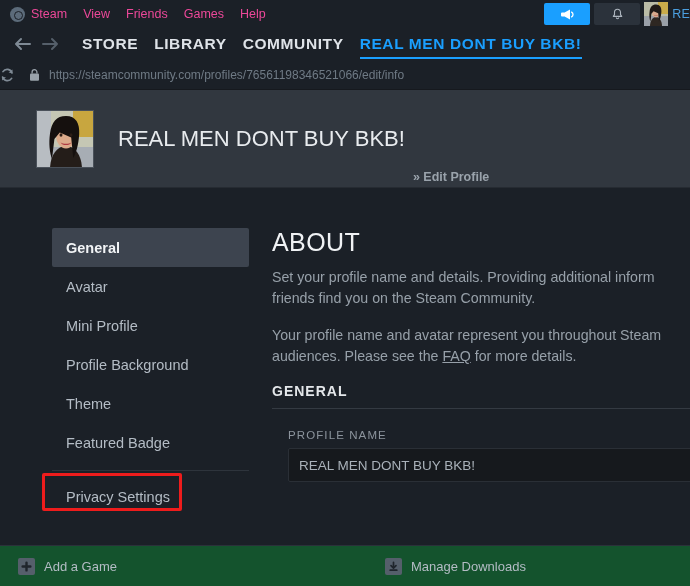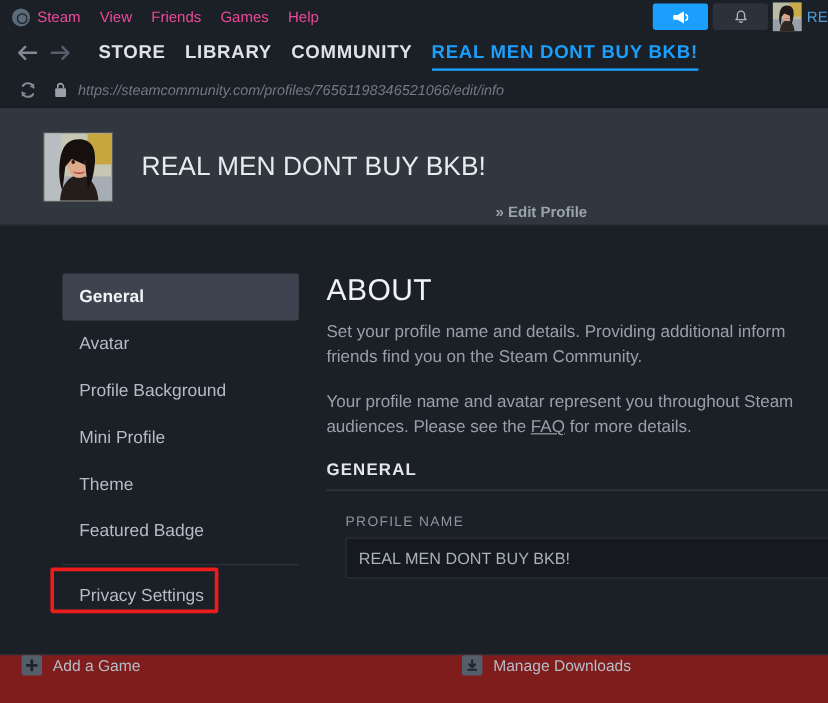--- a/index.html
+++ b/index.html
@@ -66,21 +66,21 @@
   }
   .navtab.active { color: #1a9fff; }
   .navtab.active::after {
     content: ""; position: absolute; left: 0; right: 0; bottom: 1px;
     height: 2px; background: #1a9fff;
   }
 
   
   .urlbar {
     height: 30px; background: #1b2027; display: flex; align-items: center;
-    padding-left: 16px; border-bottom: 1px solid #16191e; font-style: italic;
+    padding-left: 0; border-bottom: 1px solid #16191e;
   }
   .url-text {
     color: #6f7a85; font-size: 12px; white-space: nowrap;
     overflow: hidden; margin-left: 9px;
   }
 
   
   .profile-band {
     height: 98px; background: #31373f;
     display: flex; align-items: center; padding-left: 36px;
@@ -145,22 +145,22 @@
   .text-input {
     margin: 7px 0 0 16px; height: 34px; width: 460px;
     background: #16191d; border: 1px solid #2a2f36;
     color: #a9b1b9; font-size: 13.5px; font-family: inherit;
     padding: 0 10px; outline: none; border-radius: 2px;
   }
 
   
   .footer {
     position: absolute; left: 0; bottom: 0; width: 690px; height: 41px;
-    background: #7f1d1d; border-top: 1px solid #2b313a;
-    display: flex; align-items: flex-start;
+    background: #14532d; border-top: 1px solid #2b313a;
+    display: flex; align-items: center;
   }
   .foot-item {
     display: flex; align-items: center; color: #b4bcc5; font-size: 13px;
     white-space: nowrap;
   }
   .foot-item.add { margin-left: 18px; }
   .foot-item.dl { margin-left: 268px; }
   .foot-ico {
     width: 17px; height: 17px; background: #555f6b; border-radius: 2px;
     margin-right: 9px; display: flex; align-items: center;
@@ -261,24 +261,24 @@
   <div class="page">
 
     <div class="sidebar">
       <div class="side-item selected">
         <span>General</span>
       </div>
       <div class="side-item">
         <span>Avatar</span>
       </div>
       <div class="side-item">
+        <span>Mini Profile</span>
+      </div>
+      <div class="side-item">
         <span>Profile Background</span>
-      </div>
-      <div class="side-item">
-        <span>Mini Profile</span>
       </div>
       <div class="side-item">
         <span>Theme</span>
       </div>
       <div class="side-item">
         <span>Featured Badge</span>
       </div>
       <div class="side-div"></div>
       <div class="privacy-wrap">
         <div class="side-item">

